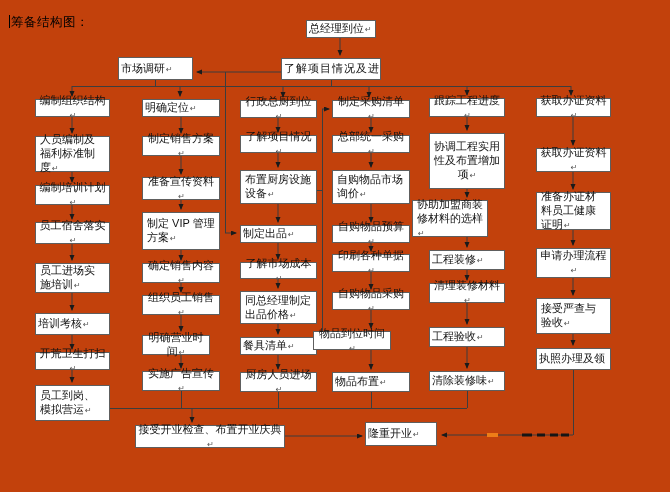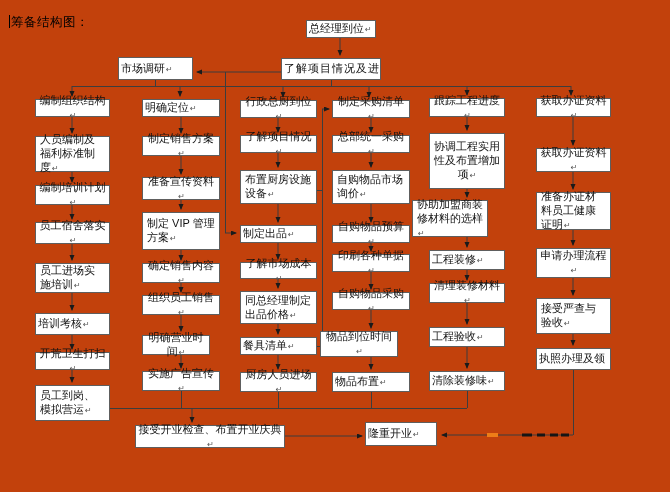--- a/index.html
+++ b/index.html
@@ -191,21 +191,21 @@
     </div>
   <div class="node" style="left:332px;top:225px;width:78px;height:18px">
       <span class="lbl">自购物品预算</span>
     </div>
   <div class="node" style="left:332px;top:254px;width:78px;height:18px">
       <span class="lbl">印刷各种单据</span>
     </div>
   <div class="node" style="left:332px;top:292px;width:78px;height:18px">
       <span class="lbl">自购物品采购</span>
     </div>
-  <div class="node" style="left:320px;top:331px;width:78px;height:26px">
+  <div class="node" style="left:313px;top:331px;width:78px;height:19px">
       <span class="lbl">物品到位时间</span>
     </div>
   <div class="node" style="left:332px;top:372px;width:78px;height:20px">
       <span class="lbl">物品布置</span>
     </div>
 
   <div class="node" style="left:429px;top:98px;width:76px;height:19px">
       <span class="lbl">跟踪工程进度</span>
     </div>
   <div class="node" style="left:429px;top:133px;width:76px;height:56px">

